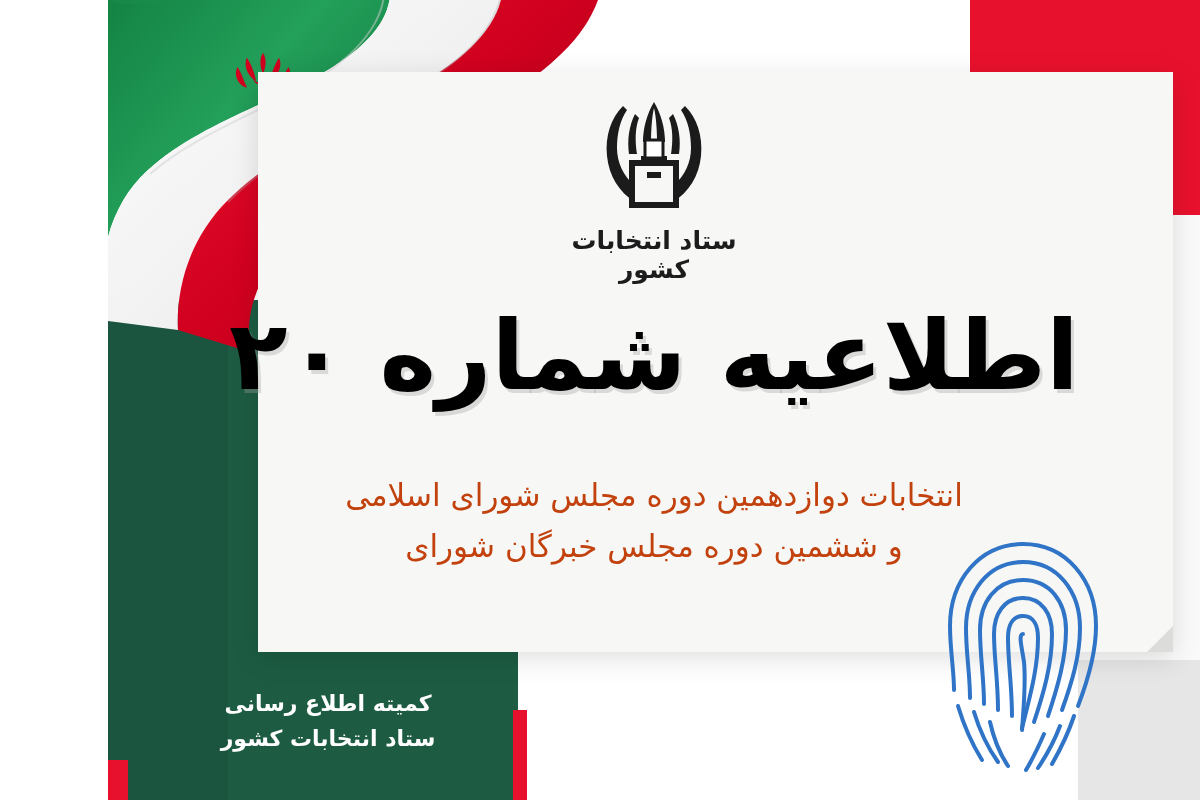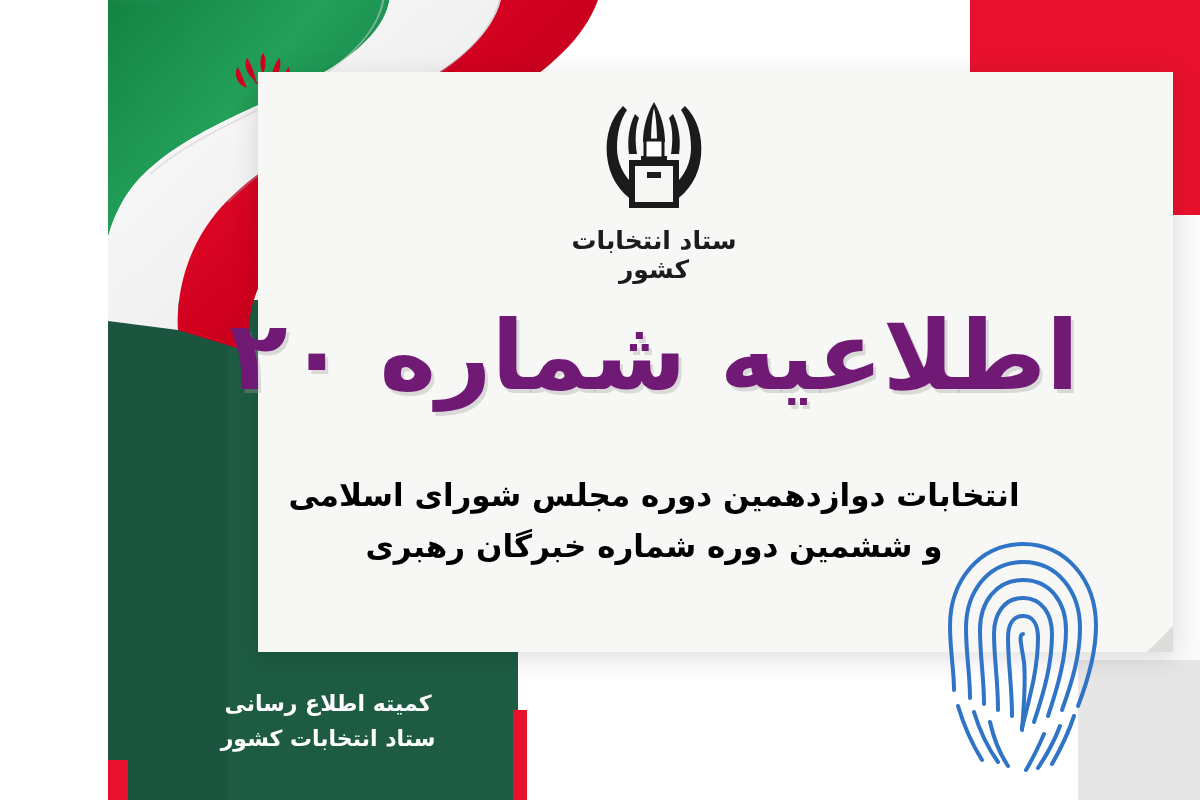--- a/index.html
+++ b/index.html
@@ -126,38 +126,38 @@
     font-weight: 700;
   }
 
   
   .headline {
     position: absolute;
     top: 300px;
     left: 0;
     right: 0;
     text-align: center;
-    color: #701a75;
+    color: #000000;
     font-size: 96px;
     font-weight: 700;
     letter-spacing: -2px;
     text-shadow: 3px 4px 0 rgba(160,160,160,0.35);
     direction: rtl;
   }
 
   
   .subtitle {
     position: absolute;
     top: 470px;
     left: 0;
     right: 0;
     text-align: center;
-    color: #000000;
+    color: #c2410c;
     font-size: 31px;
-    font-weight: 700;
+    font-weight: 400;
     line-height: 1.65;
     direction: rtl;
   }
   .subtitle div { white-space: nowrap; }
 
   
   .fingerprint {
     position: absolute;
     left: 820px;
     top: 530px;
@@ -261,21 +261,21 @@
         <path d="M58,72 L72,72 L72,78 L58,78 Z"></path>
       </g>
     </svg>
     <div class="emblem-caption">ستاد انتخابات کشور</div>
   </div>
 
   <div class="headline">اطلاعیه شماره ۲۰</div>
 
   <div class="subtitle">
     <div>انتخابات دوازدهمین دوره مجلس شورای اسلامی</div>
-    <div>و ششمین دوره شماره خبرگان رهبری</div>
+    <div>و ششمین دوره مجلس خبرگان شورای</div>
   </div>
 
   <div class="fingerprint">
     <svg width="190" height="250" viewBox="0 0 190 250" xmlns="http://www.w3.org/2000/svg">
       <g fill="none" stroke="#2f74c6" stroke-width="4" stroke-linecap="round">
         <path d="M95,14 C52,14 22,50 22,96 C22,120 26,140 26,160"></path>
         <path d="M95,14 C138,14 168,50 168,96 C168,124 160,150 150,176"></path>
         <path d="M95,32 C60,32 38,62 38,98 C38,124 42,144 42,168"></path>
         <path d="M95,32 C130,32 152,62 152,98 C152,126 144,152 134,180"></path>
         <path d="M95,50 C68,50 52,72 52,100 C52,126 56,148 56,174"></path>

